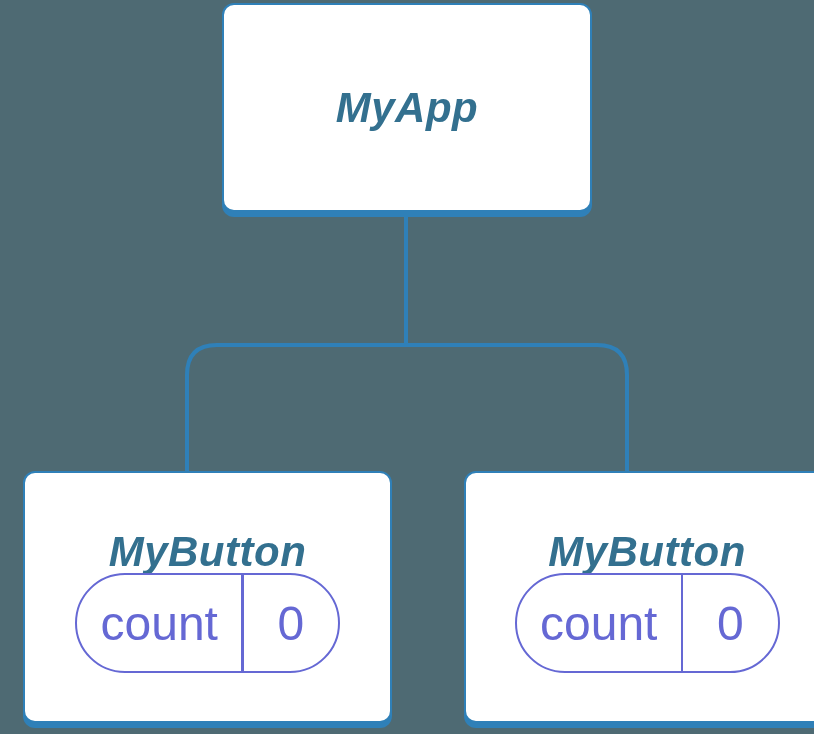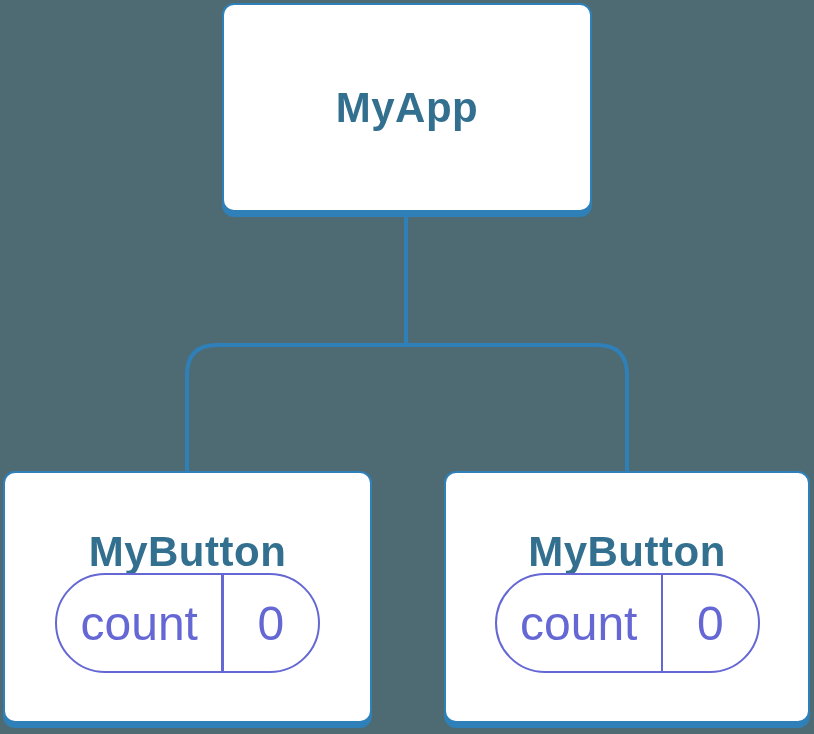--- a/index.html
+++ b/index.html
@@ -43,29 +43,31 @@
     left: 222px;
     top: 3px;
     width: 370px;
     height: 209px;
   }
   .node-child {
     top: 471px;
     width: 369px;
     height: 252px;
     padding-top: 10px;
+    margin-left: 20px;
   }
   .node-child-left  { left: 3px; }
   .node-child-right { left: 444px; width: 366px; }
   .node-label {
     font-size: 42px;
     font-weight: 600;
     line-height: 1;
     color: var(--title-text, #33708f);
     letter-spacing: 0.5px;
+    font-style: italic;
   }
   .pill {
     box-sizing: border-box;
     width: 265px;
     height: 100px;
     border: 2.5px solid var(--state-accent, #6568d4);
     border-radius: 50px;
     display: flex;
     align-items: stretch;
     color: var(--state-accent, #6568d4);

